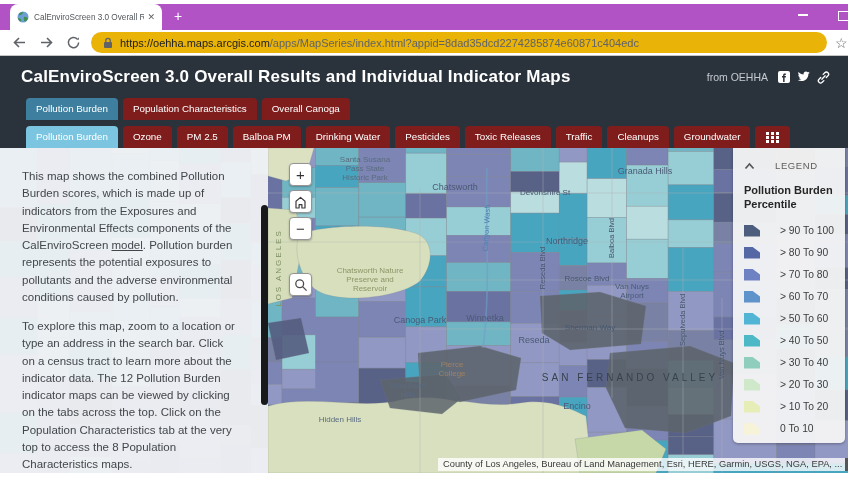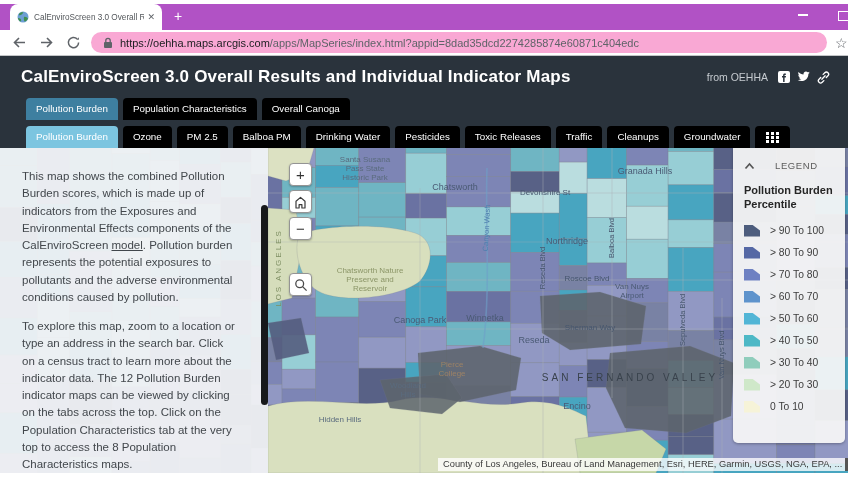--- a/index.html
+++ b/index.html
@@ -11,36 +11,36 @@
   .titlebar .bar { position:absolute; left:0; top:4px; right:0; height:26px; background:#b152c5; }
   .tab { position:absolute; left:10px; top:4px; width:152px; height:26px; background:#fff; border-radius:8px 8px 0 0; display:flex; align-items:center; padding:0 7px; z-index:2; }
   .tab-title { flex:1; font-size:8.2px; color:#53575b; white-space:nowrap; overflow:hidden; margin-left:5px; }
   .tab-close { color:#5f6368; font-size:9px; margin-left:3px; }
   .newtab { position:absolute; left:174px; top:8px; color:#fff; font-size:14px; z-index:2; }
   .win-min { position:absolute; left:798px; top:14px; width:10px; height:2px; background:#fff; z-index:2; }
   .win-max { position:absolute; left:838px; top:11px; width:11px; height:10px; border:1.5px solid #fff; z-index:2; }
 
   .addressbar { position:absolute; left:0; top:30px; width:848px; height:26px; background:#fff; border-bottom:1px solid #c4c6c8; display:flex; align-items:center; }
   .nav-ic { margin-left:12px; width:15px; height:15px; flex:none; }
-  .url-pill { margin-left:10px; height:21px; width:736px; background:#f9a8d4; border-radius:11px; display:flex; align-items:center; padding:0 12px; }
+  .url-pill { margin-left:10px; height:21px; width:736px; background:#eab308; border-radius:11px; display:flex; align-items:center; padding:0 12px; }
   .url-text { font-size:11px; white-space:nowrap; overflow:hidden; margin-left:7px; }
   .url-domain { color:#202124; }
   .url-path { color:#5f6368; }
   .star { margin-left:8px; color:#5f6368; font-size:14px; line-height:1; }
 
   
   .app-header { position:absolute; left:0; top:56px; width:848px; height:92px; background:#2a333c; }
   .title-row { height:42px; display:flex; align-items:center; padding:0 18px 0 21px; }
   .app-title { color:#fff; font-size:17px; font-weight:bold; letter-spacing:0.2px; flex:1; }
   .byline { color:#c6cbd0; font-size:10.5px; margin-right:10px; }
   .social { display:flex; gap:7px; align-items:center; }
 
   .tabrow { display:flex; gap:5px; margin-left:26px; }
   .tabrow2 { margin-top:6px; }
-  .tb { height:22px; line-height:22px; padding:0 10px; border-radius:4px 4px 0 0; font-size:9.8px; color:#fff; background:#000000; white-space:nowrap; }
+  .tb { height:22px; line-height:22px; padding:0 10px; border-radius:4px 4px 0 0; font-size:9.8px; color:#fff; background:#7f1d1d; white-space:nowrap; }
   .tb.act1 { background:#3e7fa0; }
   .tb.act2 { background:#7cc5e0; }
   .tb.icon-tab { display:flex; align-items:center; padding:0 11px; }
 
   
   .content { position:absolute; left:0; top:148px; width:848px; height:325px; overflow:hidden; }
   #map-svg { position:absolute; left:0; top:0; }
 
   .sidebar { position:absolute; left:0; top:0; width:268px; height:325px; background:rgba(241,242,244,0.94); color:#42474c; padding:20px 30px 0 22px; font-size:11.5px; line-height:1.5; }
   .sidebar p + p { margin-top:12px; }
@@ -50,21 +50,21 @@
   .map-btn { position:absolute; width:23px; height:23px; background:#fff; border:1px solid #949494; border-radius:4px; display:flex; align-items:center; justify-content:center; font-size:15px; color:#333; box-shadow:0 1px 2px rgba(0,0,0,.25); }
   .zin { left:289px; top:15px; }
   .zhome { left:289px; top:42px; }
   .zout { left:289px; top:69px; }
   .zsearch { left:289px; top:125px; }
 
   .legend { position:absolute; left:733px; top:0; width:112px; height:295px; background:rgba(245,245,245,0.94); border-radius:0 0 5px 5px; box-shadow:0 1px 3px rgba(0,0,0,.3); padding:12px 10px 0 11px; }
   .legend-head { display:flex; align-items:center; gap:20px; color:#5c5c5c; font-size:9.5px; letter-spacing:0.6px; }
   .legend-title { margin-top:12px; font-weight:bold; font-size:11px; color:#262626; line-height:1.3; }
   .legend-items { margin-top:8px; }
-  .legend-row { display:flex; align-items:center; gap:10px; height:22px; }
+  .legend-row { display:flex; align-items:center; gap:20px; height:22px; }
   .swatch { width:16px; height:12px; clip-path:polygon(0 0, 50% 0, 100% 50%, 100% 100%, 0 100%); flex:none; }
   .legend-label { font-size:10.3px; color:#3c3c3c; }
 
   .map-attr { position:absolute; left:438px; top:310px; height:13px; width:407px; background:rgba(255,255,255,0.78); font-size:9.3px; color:#3a3a3a; line-height:13px; padding-left:5px; white-space:nowrap; overflow:hidden; }
   .attr-sliver { position:absolute; left:845px; top:310px; width:3px; height:13px; background:#555; }
 </style>
 </head>
 <body>
 
 <div class="window">
@@ -507,20 +507,24 @@
           </div>
           <div class="legend-row">
             <div class="swatch" style="background: rgb(143, 205, 188);"></div>
             <div class="legend-label">&gt; 30 To 40</div>
           </div>
           <div class="legend-row">
             <div class="swatch" style="background: rgb(207, 232, 201);"></div>
             <div class="legend-label">&gt; 20 To 30</div>
           </div>
           <div class="legend-row">
+            <div class="swatch" style="background: rgb(231, 237, 182);"></div>
+            <div class="legend-label">&gt; 10 To 20</div>
+          </div>
+          <div class="legend-row">
             <div class="swatch" style="background: rgb(246, 243, 216);"></div>
             <div class="legend-label">0 To 10</div>
           </div>
         </div>
     </div>
 
     <div class="map-attr">County of Los Angeles, Bureau of Land Management, Esri, HERE, Garmin, USGS, NGA, EPA, ...</div>
     <div class="attr-sliver"></div>
   </div>
 

